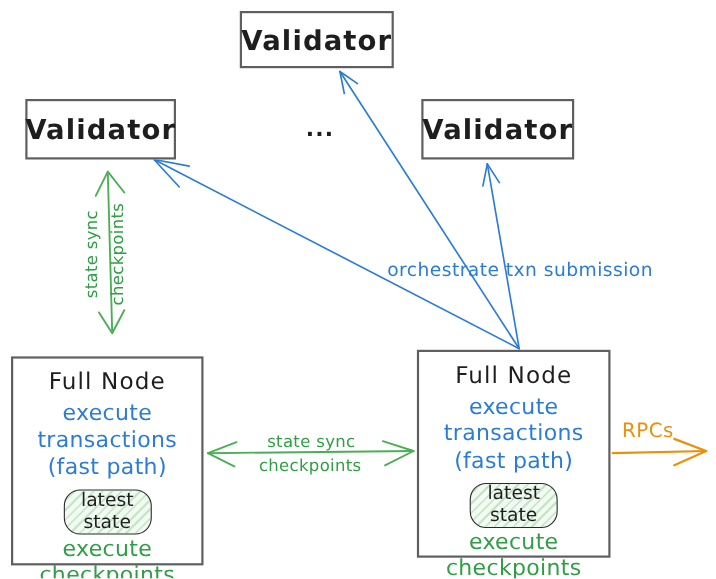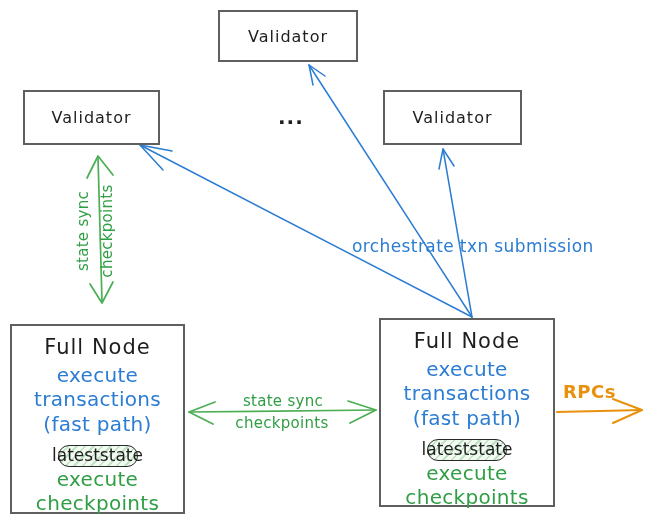--- a/index.html
+++ b/index.html
@@ -18,42 +18,42 @@
   .stroke-orange{stroke:var(--orange);stroke-width:2;}
 
   .box{
     position:absolute;z-index:1;
     background:#ffffff;
     border:2px solid var(--box-border,#5f5f5f);
     box-sizing:border-box;
   }
   .validator{
     display:flex;align-items:center;justify-content:center;
-    font-size:16px;letter-spacing:1px;
+    font-size:25px;letter-spacing:1px;font-weight:bold;
   }
   .full-node{
     display:flex;flex-direction:column;align-items:center;
     text-align:center;
   }
   .fn-title{font-size:21px;letter-spacing:1px;margin-top:9px;color:var(--ink);}
   .fn-exec{font-size:20px;line-height:1.22;color:var(--blue);margin-top:4px;letter-spacing:0.3px;}
   .state-box{
     width:78px;height:60px;margin-top:9px;
     border:1.6px solid #2a2a2a;border-radius:15px;
-    display:flex;flex-direction:row;align-items:center;justify-content:center;
+    display:flex;flex-direction:column;align-items:center;justify-content:center;
     font-size:17px;line-height:1.15;color:var(--ink);
     background-color:#f2faf2;
     background-image:repeating-linear-gradient(135deg, rgba(148,210,156,0.55) 0px, rgba(148,210,156,0.55) 1.6px, transparent 1.6px, transparent 6px);
   }
   .fn-footer{font-size:20px;color:var(--green-text);margin-top:auto;margin-bottom:13px;letter-spacing:0.3px;}
 
   .lbl{position:absolute;z-index:2;white-space:nowrap;}
   .lbl-green{color:var(--green-text);font-size:15px;letter-spacing:0.3px;}
   .lbl-blue{color:var(--blue);font-size:17px;letter-spacing:0.4px;}
-  .lbl-orange{color:var(--orange);font-size:18px;font-weight:bold;letter-spacing:0.5px;}
+  .lbl-orange{color:var(--orange);font-size:18px;font-weight:normal;letter-spacing:0.5px;}
   .ellipsis{font-size:20px;font-weight:bold;color:var(--ink);letter-spacing:1px;}
   .rot{transform:translate(-50%,-50%) rotate(-90deg);transform-origin:center center;}
   .ctr{text-align:center;}
 </style>
 </head>
 <body>
 
 <div id="canvas">
 
   <svg id="wires" viewBox="0 0 651 526">

